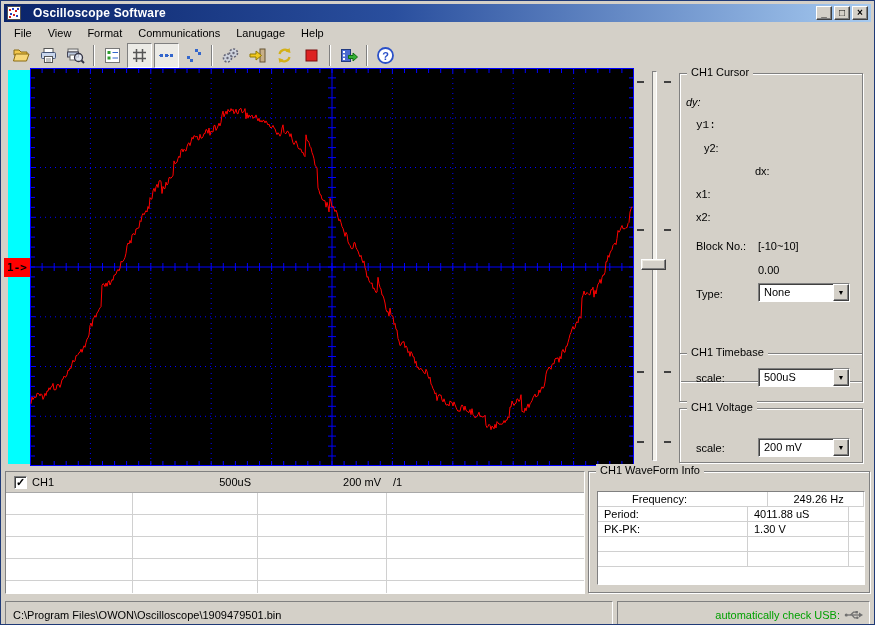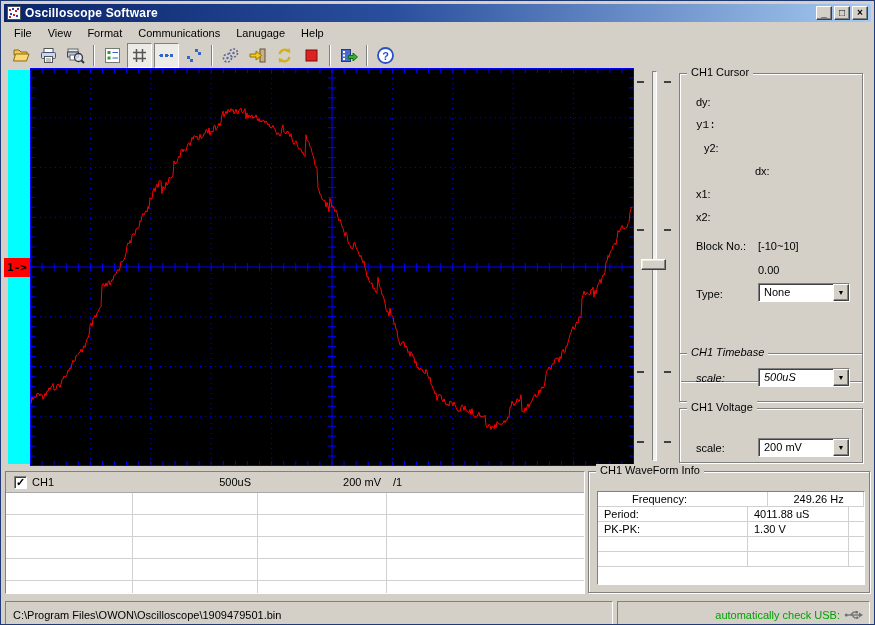--- a/index.html
+++ b/index.html
@@ -7,21 +7,21 @@
   .window{
     position:relative;width:875px;height:625px;
     background:#d4d0c8;border:1px solid #1f3a77;
     font-family:"Liberation Sans",sans-serif;font-size:11px;color:#000;
     overflow:hidden;
   }
   
   .titlebar{
     position:absolute;left:3px;top:3px;right:3px;height:18px;
     background:linear-gradient(90deg,#0a246a 0%,#2a4f9e 45%,#a6caf0 100%);
-    display:flex;align-items:center;padding:0 3px;gap:4px;
+    display:flex;align-items:center;padding:0 3px;gap:12px;
   }
   .titlebar .title{color:#fff;font-weight:bold;font-size:12px;letter-spacing:.2px;}
   .win-btns{margin-left:auto;display:flex;gap:2px;}
   .win-btn{
     width:16px;height:14px;background:#d4d0c8;
     border:1px solid;border-color:#fff #404040 #404040 #fff;
     box-shadow:inset -1px -1px 0 #808080;
     font-size:10px;font-weight:bold;line-height:11px;text-align:center;cursor:default;
   }
   
@@ -552,38 +552,38 @@
       <span class="slider-tick" style="left: 663px; top: 370px;"></span>
       <span class="slider-tick" style="left: 636px; top: 440px;"></span>
       <span class="slider-tick" style="left: 663px; top: 440px;"></span>
     </div>
   <div class="slider-track"></div>
   <div class="slider-handle"></div>
 
   <div class="groupbox" style="left:678px;top:72px;width:184px;height:309px;">
     <span class="legend">CH1 Cursor</span>
     <div id="cursor-fields">
-        <span class="g-label" style="left: 16px; top: 22px;">dy:</span>
+        <span class="g-label" style="left: 6px; top: 22px; font-style: italic;">dy:</span>
         <span class="g-label" style="left: 16px; top: 45px; font-family: Liberation Mono, monospace;">y1:</span>
         <span class="g-label" style="left: 24px; top: 68px;">y2:</span>
         <span class="g-label" style="left: 28px; top: 91px; margin-left: 47px;">dx:</span>
         <span class="g-label" style="left: 16px; top: 114px;">x1:</span>
         <span class="g-label" style="left: 16px; top: 137px;">x2:</span>
       </div>
     <span class="g-label" style="left:16px;top:166px;">Block No.:</span>
     <span class="g-value" style="left:78px;top:166px;">[-10~10]</span>
     <span class="g-value" style="left:78px;top:190px;">0.00</span>
     <span class="g-label" style="left:16px;top:214px;">Type:</span>
     <div class="combo" style="left:78px;top:209px;width:92px;">
       <span class="combo-value">None</span>
       <span class="combo-btn">▼</span>
     </div>
   </div>
 
-  <div class="groupbox" style="left:678px;top:352px;width:184px;height:49px;font-style:italic;">
+  <div class="groupbox" style="left:678px;top:352px;width:184px;height:49px;">
     <span class="legend">CH1 Timebase</span>
     <span class="g-label" style="left:16px;top:18px;">scale:</span>
     <div class="combo" style="left:78px;top:14px;width:92px;">
       <span class="combo-value">500uS</span>
       <span class="combo-btn">▼</span>
     </div>
   </div>
 
   <div class="groupbox" style="left:678px;top:407px;width:184px;height:55px;">
     <span class="legend">CH1 Voltage</span>

